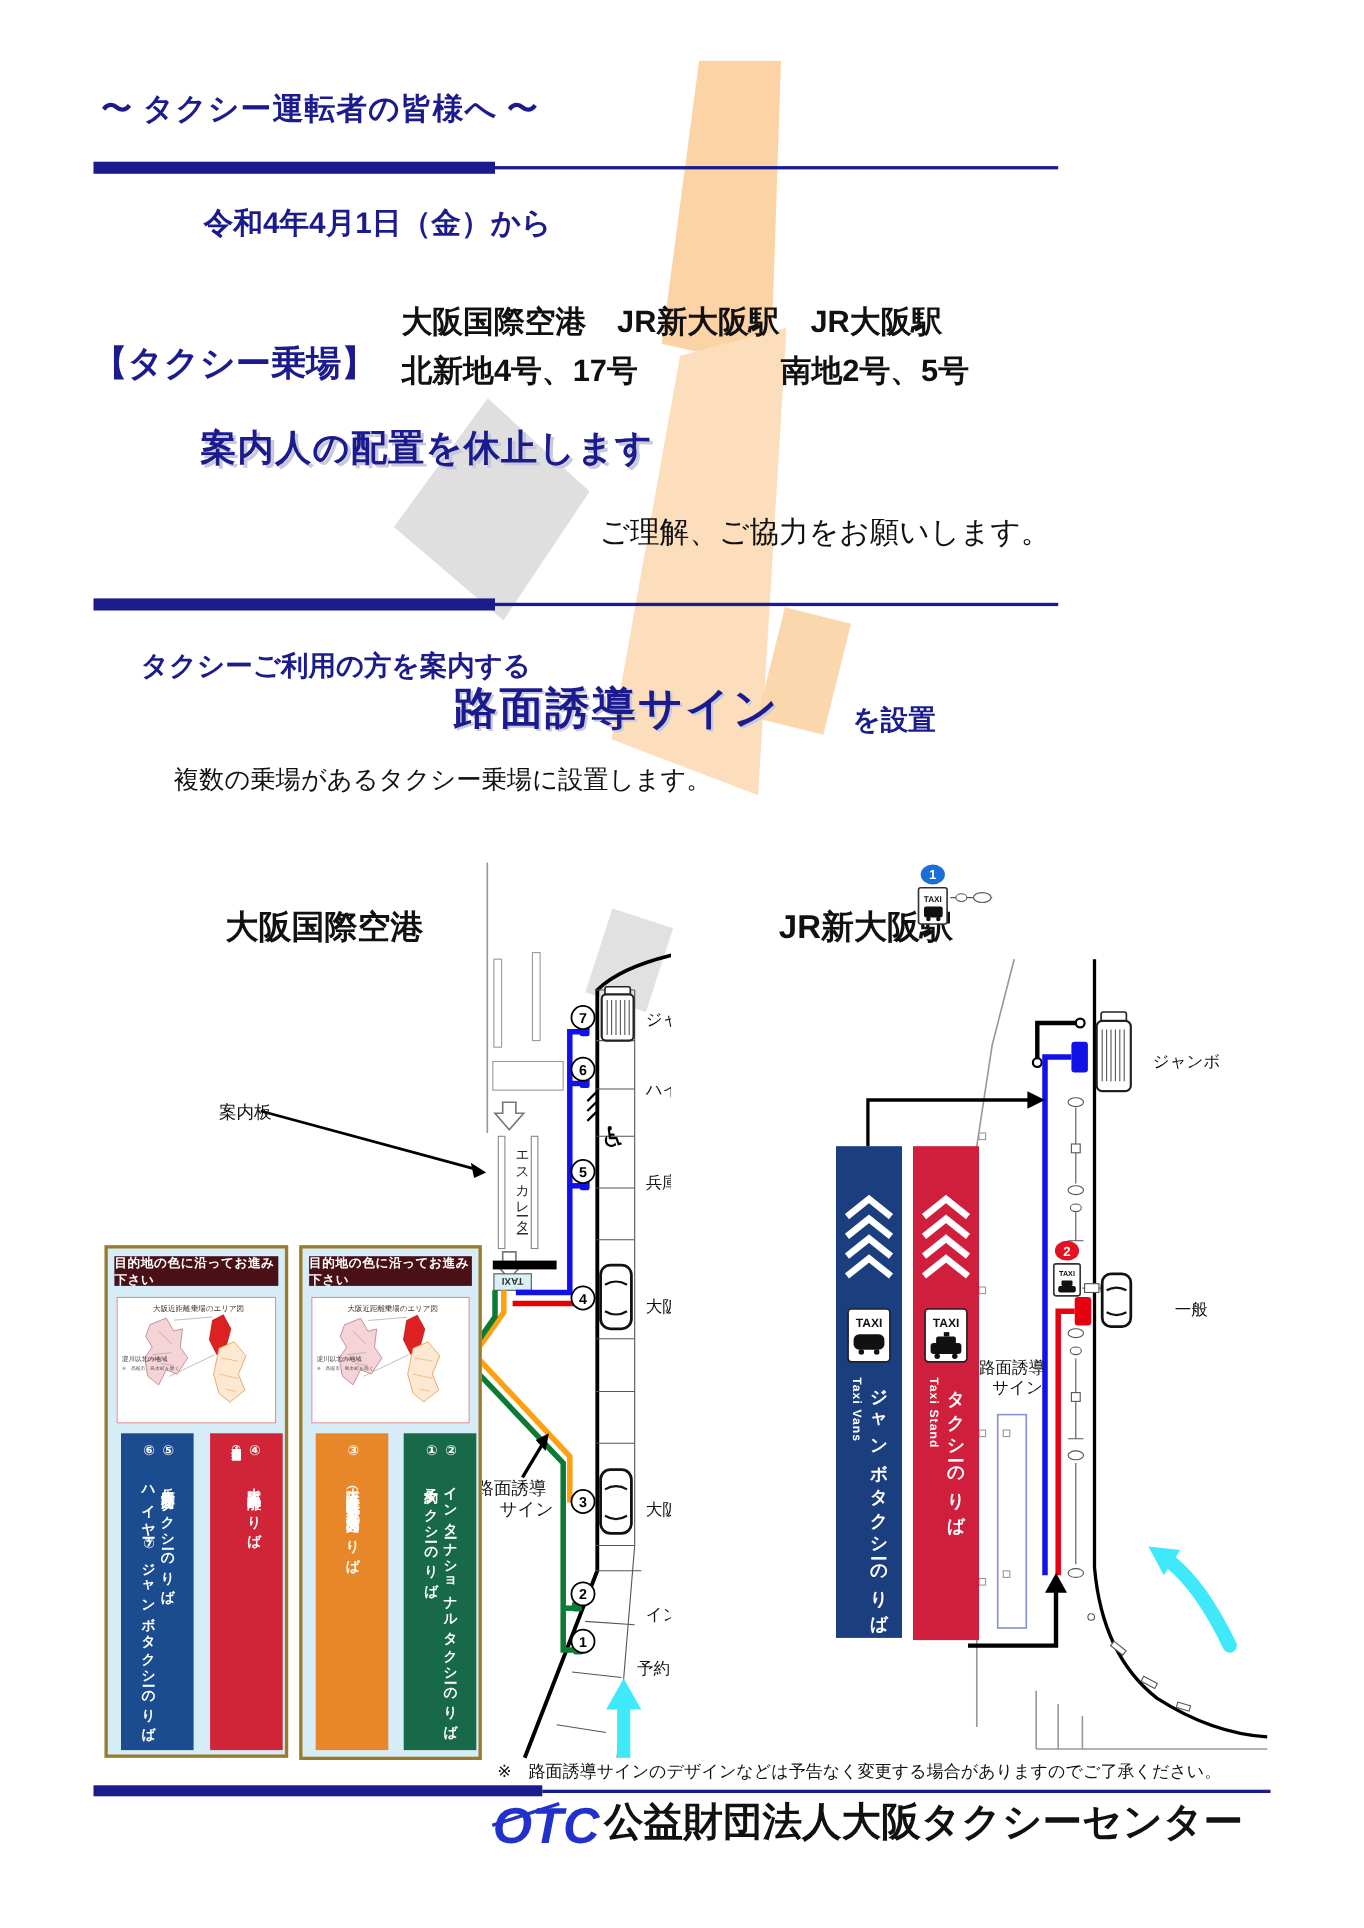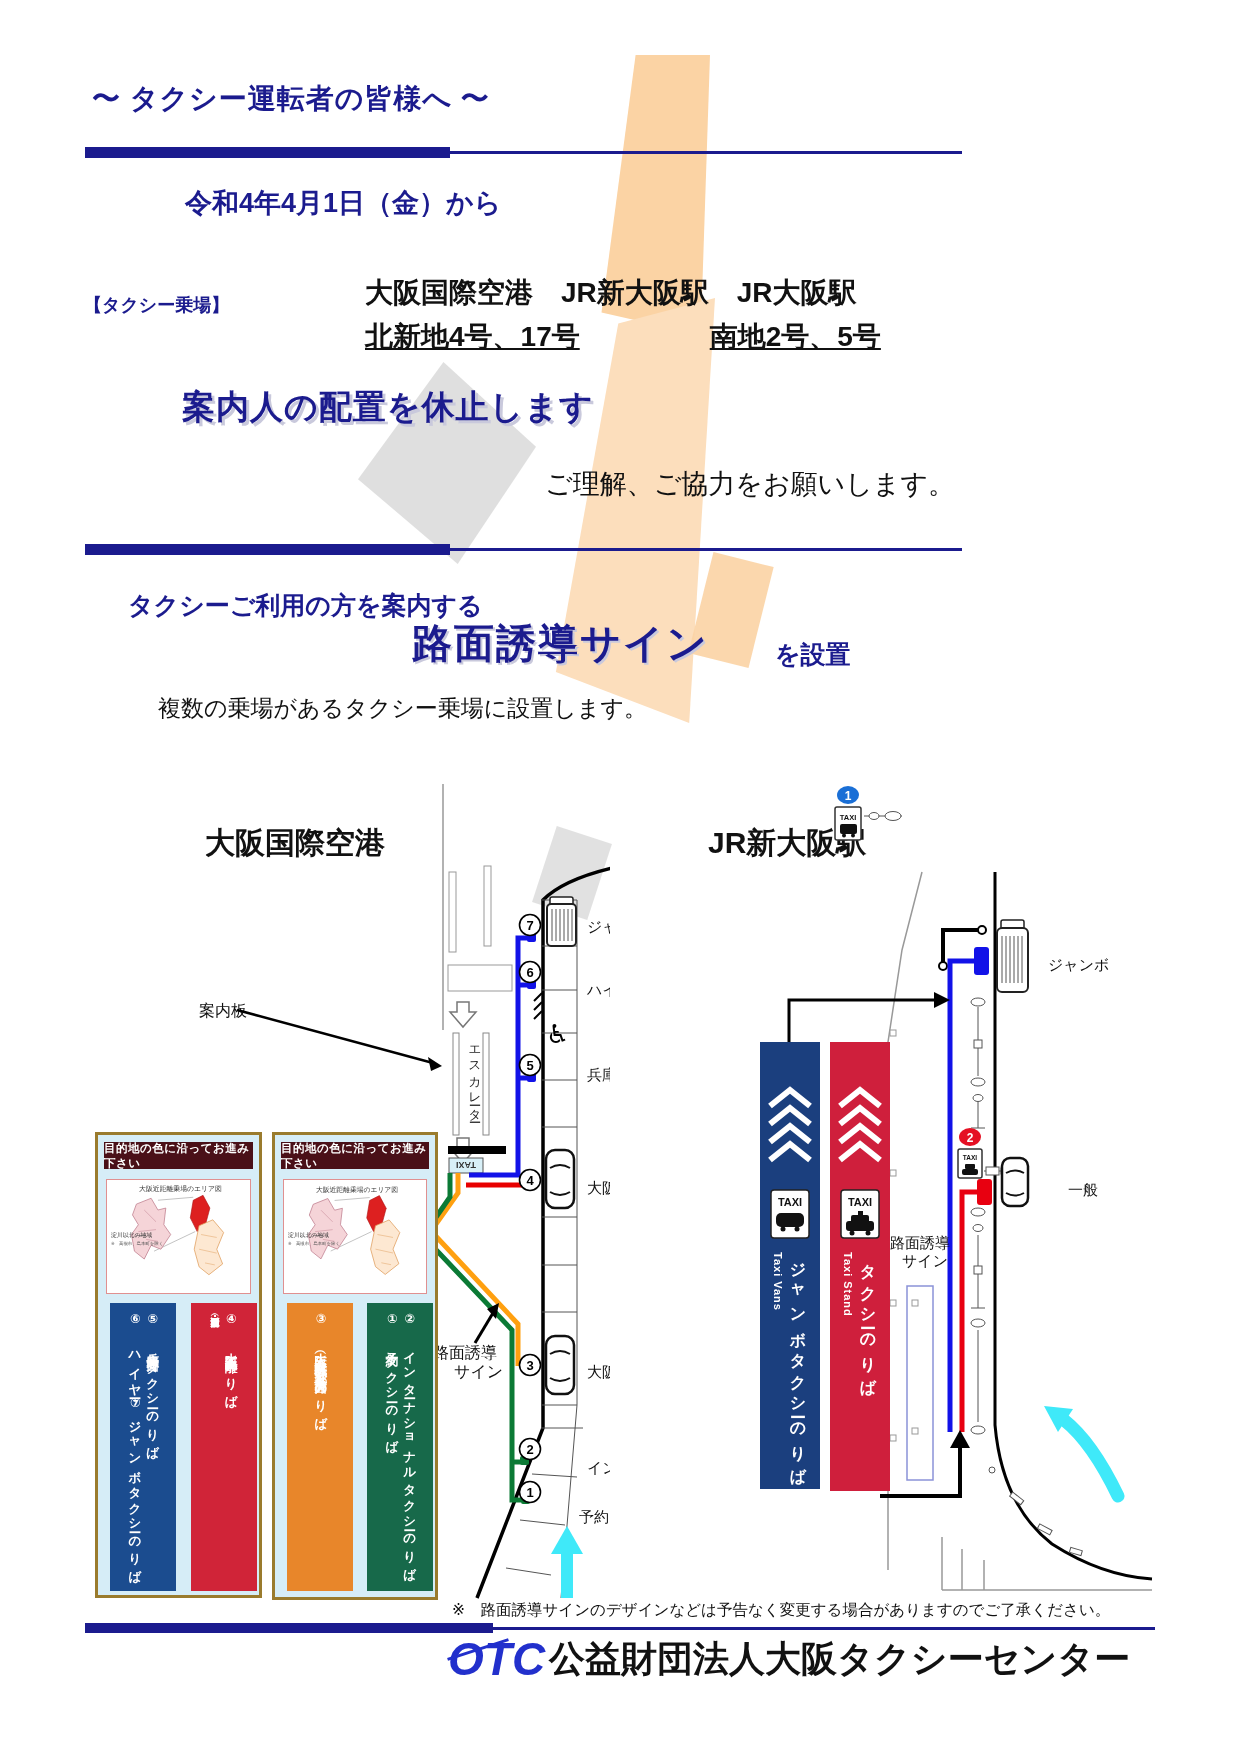--- a/index.html
+++ b/index.html
@@ -35,23 +35,23 @@
   <div class="deco" style="left:500px;top:298px;width:215px;height:425px;background:#fcdebc;clip-path:polygon(55% 6%,100% 0%,88% 100%,26% 88%);"></div>
   <div class="deco" style="left:358px;top:362px;width:178px;height:202px;background:#dcdcdc;opacity:.9;clip-path:polygon(48% 0,100% 42%,56% 100%,0 58%);"></div>
   <div class="deco" style="left:543px;top:833px;width:58px;height:80px;background:#dcdcdc;opacity:.85;transform:rotate(18deg);"></div>
   <div class="deco" style="left:700px;top:558px;width:62px;height:104px;background:#fbd3a4;opacity:.9;transform:rotate(14deg);"></div>
 
   <div class="abs z navy bold" style="left:92px;top:80px;font-size:28px;letter-spacing:1px;">〜 タクシー運転者の皆様へ 〜</div>
   <div class="abs z" style="left:85px;top:147px;width:365px;height:11px;background:#1b1b8e;"></div>
   <div class="abs z" style="left:450px;top:151px;width:512px;height:3px;background:#1b1b8e;"></div>
   <div class="abs z navy bold" style="left:185px;top:185px;font-size:27px;">令和4年4月1日（金）から</div>
 
-  <div class="abs z navy bold" style="left:84px;top:293px;font-size:18px;">【タクシー乗場】</div>
+  <div class="abs z navy bold" style="left:84px;top:309px;font-size:32px;">【タクシー乗場】</div>
   <div class="abs z bold" style="left:365px;top:274px;font-size:28px;color:#111;">大阪国際空港　JR新大阪駅　JR大阪駅</div>
-  <div class="abs z bold" style="left:365px;top:318px;font-size:28px;color:#111;display:flex;gap:130px;text-decoration:underline;">
+  <div class="abs z bold" style="left:365px;top:318px;font-size:28px;color:#111;display:flex;gap:130px;">
     <span>北新地4号、17号</span>
     <span>南地2号、5号</span>
   </div>
 
   <div class="abs z navy bold" style="left:182px;top:385px;font-size:33px;letter-spacing:1px;text-shadow:3px 3px 0 #c9c9dc;">案内人の配置を休止します</div>
   <div class="abs z" style="left:545px;top:466px;font-size:27px;color:#111;">ご理解、ご協力をお願いします。</div>
 
   <div class="abs z" style="left:85px;top:544px;width:365px;height:11px;background:#1b1b8e;"></div>
   <div class="abs z" style="left:450px;top:548px;width:512px;height:3px;background:#1b1b8e;"></div>
 
@@ -369,18 +369,18 @@
     <span class="en">Taxi Vans</span>
   </div>
   <div class="ptext" style="left:832px;top:1252px;width:56px;height:238px;">
     <span class="jp">タクシーのりば</span>
     <span class="en">Taxi Stand</span>
   </div>
 
   <div class="abs z" style="left:452px;top:1600px;font-size:15.5px;color:#111;">※　路面誘導サインのデザインなどは予告なく変更する場合がありますのでご了承ください。</div>
   <div class="abs z" style="left:85px;top:1623px;width:408px;height:10px;background:#1b1b8e;"></div>
   <div class="abs z" style="left:493px;top:1627px;width:662px;height:3px;background:#1b1b8e;"></div>
-  <div class="abs z" style="left:448px;top:1632px;display:flex;align-items:center;">
+  <div class="abs z" style="left:448px;top:1632px;display:flex;">
     <span class="otc"><span>OTC</span><span class="slash"></span></span>
     <span class="bold" style="font-size:36px;color:#111;">公益財団法人大阪タクシーセンター</span>
   </div>
 
 </div>
 
 </body></html>

